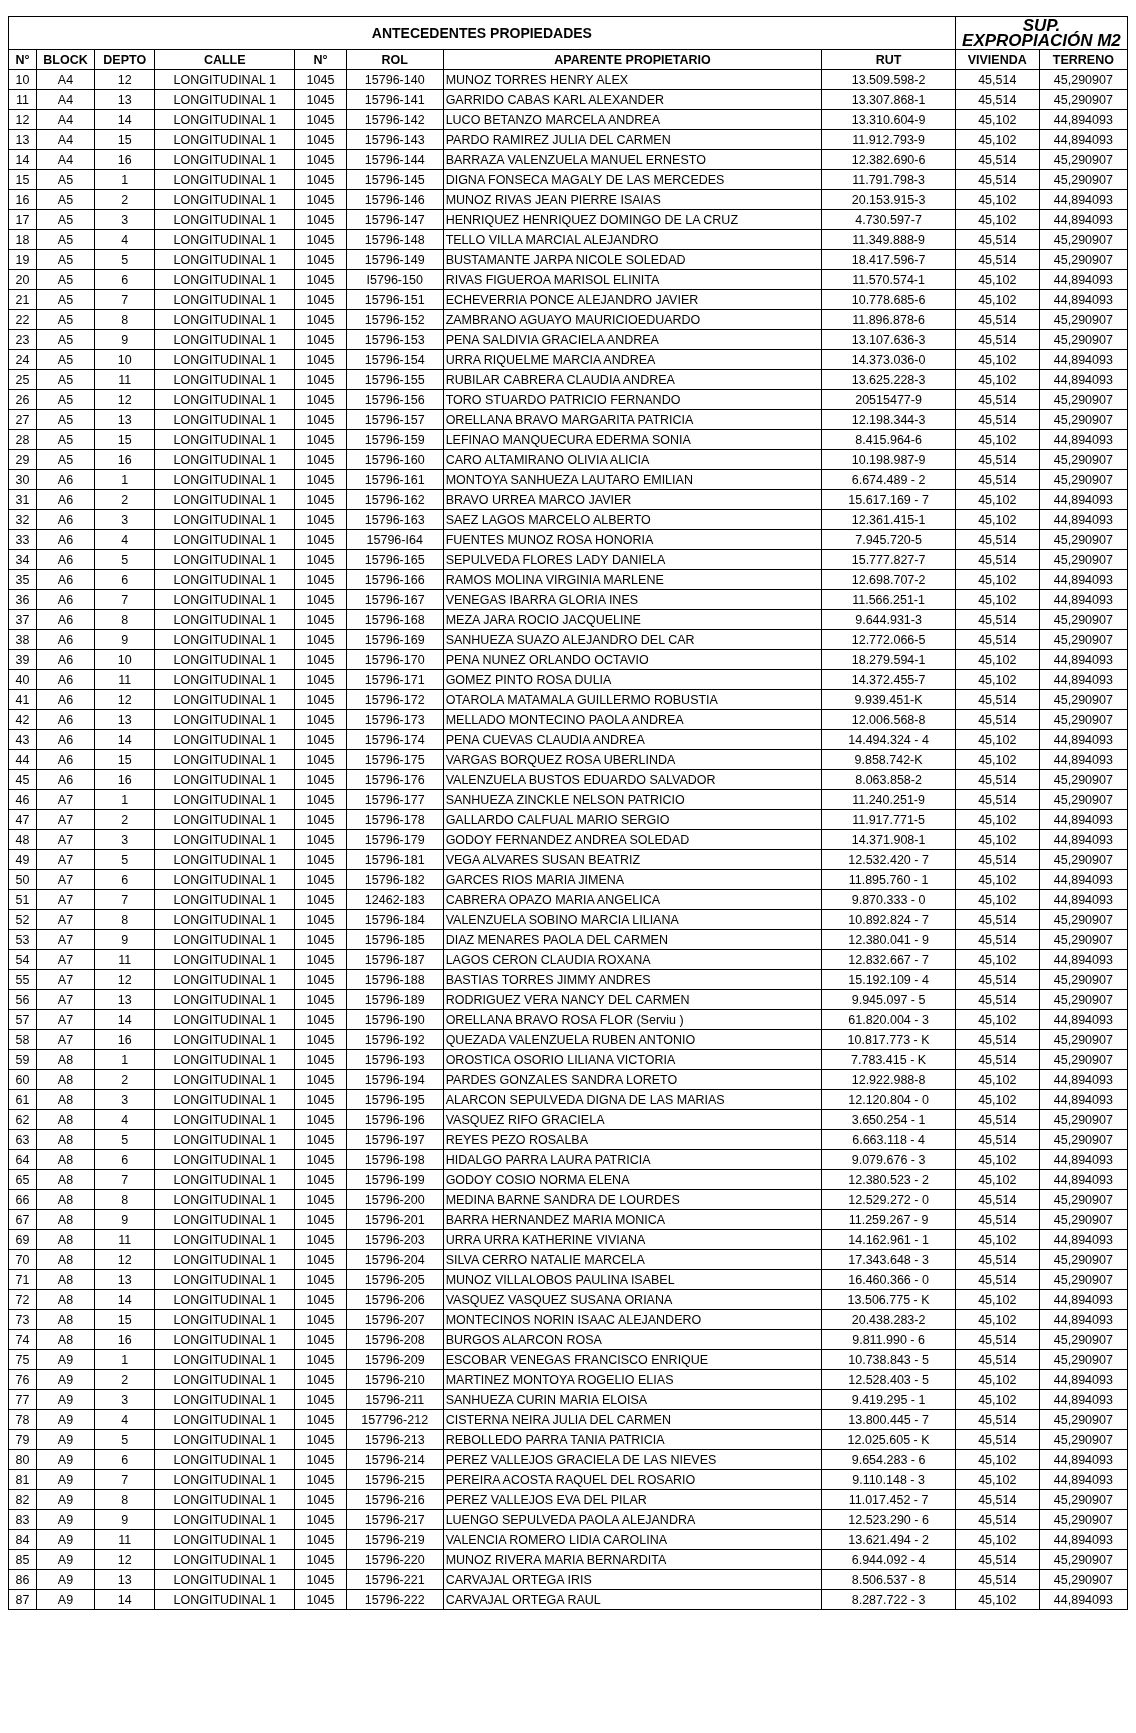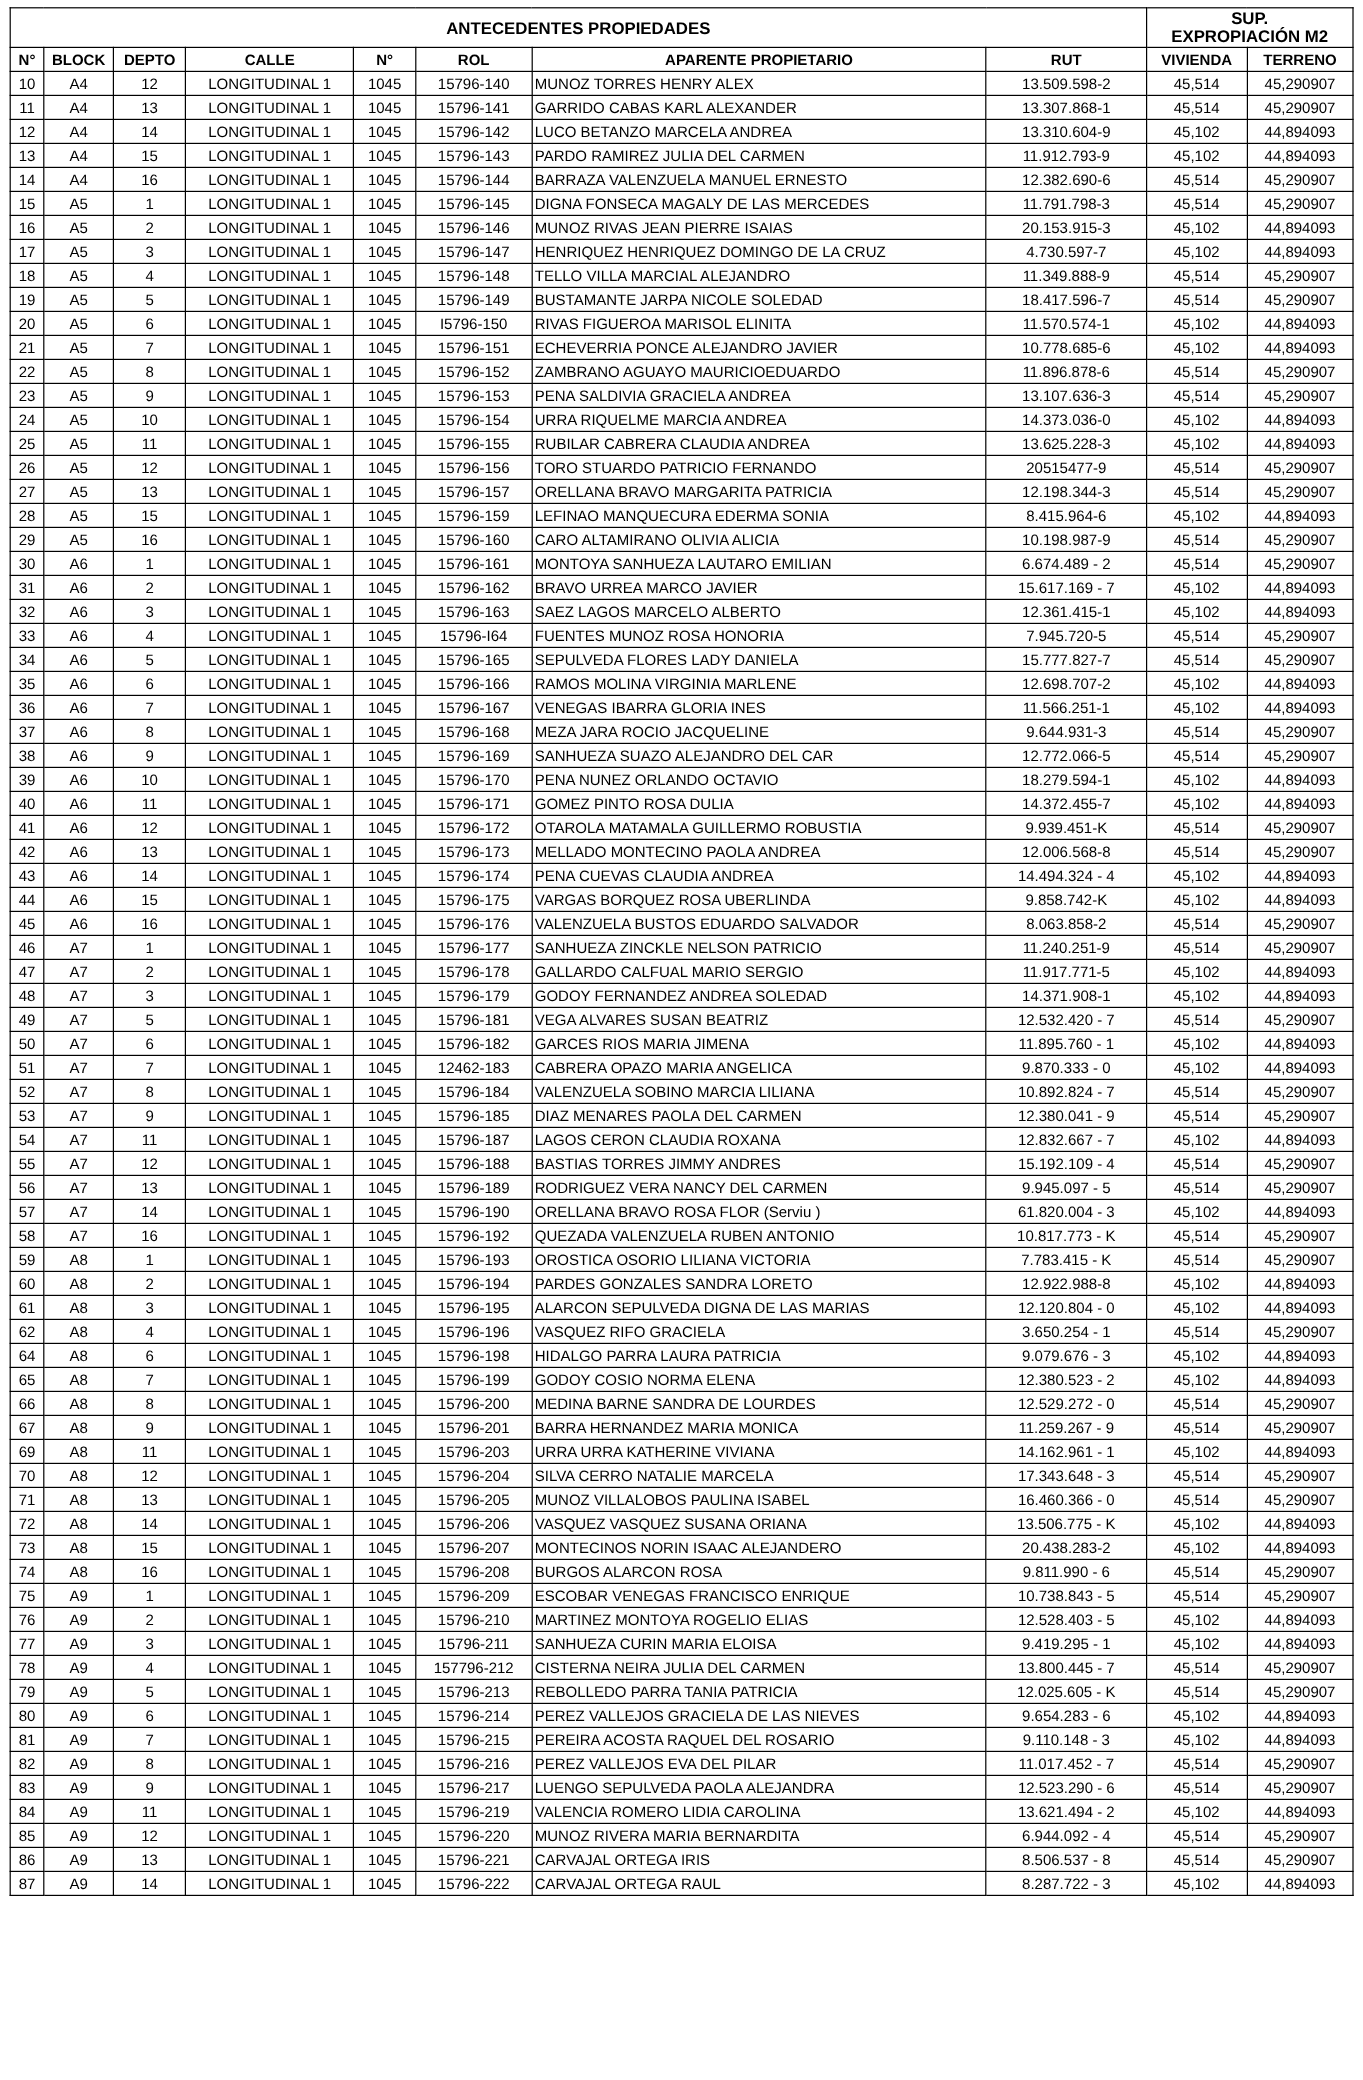--- a/index.html
+++ b/index.html
@@ -8,21 +8,21 @@
     background: #ffffff;
   }
   body {
     width: 1136px;
     font-family: "Liberation Sans", sans-serif;
     color: #000000;
   }
   .sheet {
     width: 1136px;
     box-sizing: border-box;
-    padding: 6px 8px 4px 8px;
+    padding: 16px 8px 4px 8px;
   }
   table.props {
     border-collapse: collapse;
     width: 1120px;
     table-layout: fixed;
     font-size: 12.5px;
   }
   table.props th, table.props td {
     border: 1px solid #000000;
     padding: 0 2px;
@@ -31,24 +31,25 @@
     overflow: hidden;
     white-space: nowrap;
   }
   .hdr-top th {
     font-weight: bold;
     font-size: 14px;
     text-align: center;
     height: 24px;
   }
   .hdr-top th.sup {
-    font-size: 14px;
+    font-size: 17px;
     line-height: 15px;
     white-space: normal;
     padding: 1px 2px;
+    font-style: italic;
   }
   .hdr-cols th {
     font-weight: bold;
     font-size: 12.5px;
     text-align: center;
     height: 19px;
   }
   td.c { text-align: center; }
   td.l { text-align: left; padding-left: 3px; }
   
@@ -845,20 +846,34 @@
             <span class="calle-cell">LONGITUDINAL 1</span>
           </td>
           <td class="c">1045</td>
           <td class="c">15796-196</td>
           <td class="l">VASQUEZ RIFO GRACIELA</td>
           <td class="c">3.650.254 - 1</td>
           <td class="c">45,514</td>
           <td class="c">45,290907</td>
         </tr>
         <tr>
+          <td class="c">63</td>
+          <td class="c">A8</td>
+          <td class="c">5</td>
+          <td class="c">
+            <span class="calle-cell">LONGITUDINAL 1</span>
+          </td>
+          <td class="c">1045</td>
+          <td class="c">15796-197</td>
+          <td class="l">REYES PEZO ROSALBA</td>
+          <td class="c">6.663.118 - 4</td>
+          <td class="c">45,514</td>
+          <td class="c">45,290907</td>
+        </tr>
+        <tr>
           <td class="c">64</td>
           <td class="c">A8</td>
           <td class="c">6</td>
           <td class="c">
             <span class="calle-cell">LONGITUDINAL 1</span>
           </td>
           <td class="c">1045</td>
           <td class="c">15796-198</td>
           <td class="l">HIDALGO PARRA LAURA PATRICIA</td>
           <td class="c">9.079.676 - 3</td>

